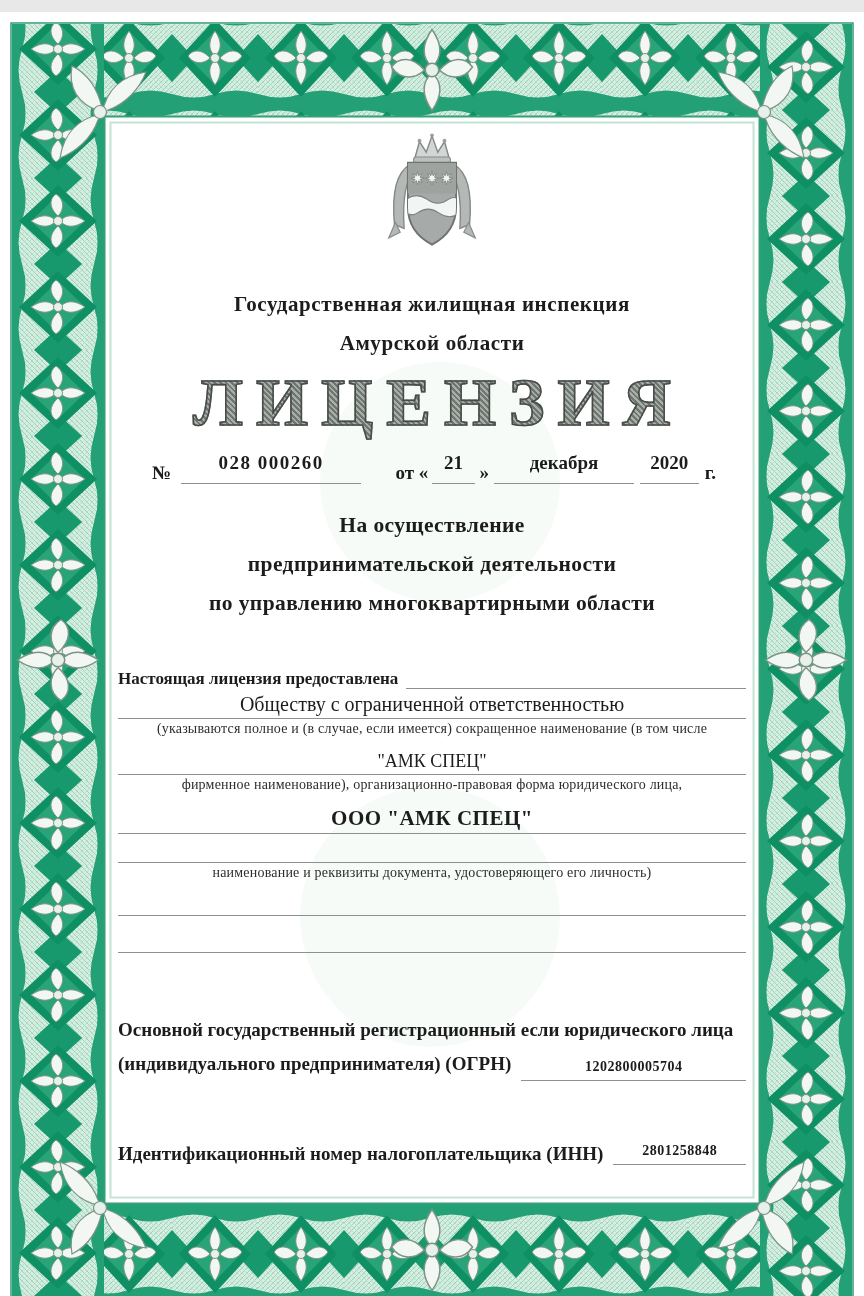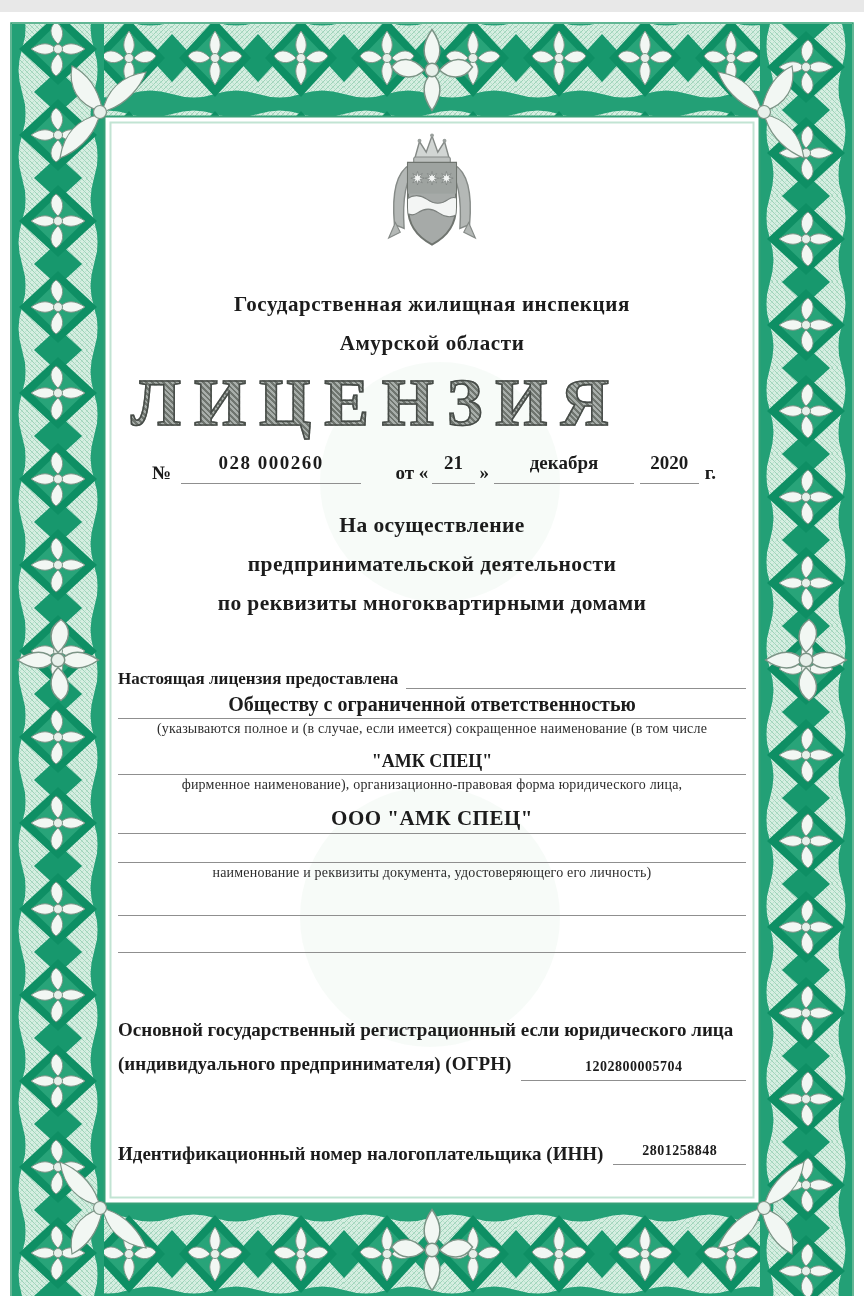--- a/index.html
+++ b/index.html
@@ -10,21 +10,21 @@
   }
   .border-svg{position:absolute;left:0;top:0;width:864px;height:1296px;}
   .content{position:absolute;left:118px;right:118px;top:104px;bottom:104px;}
 
   .emblem{display:block;margin:16px auto 0;}
 
   .issuer{margin-top:30px;text-align:center;font-size:21px;font-weight:bold;letter-spacing:.6px;}
   .issuer2{margin-top:14px;text-align:center;font-size:21px;font-weight:bold;letter-spacing:.6px;}
 
   .doc-title{
-    margin-top:8px;font-size:67px;line-height:76px;font-weight:bold;
+    margin-top:8px;text-align:center;font-size:67px;line-height:76px;font-weight:bold;
     letter-spacing:13px;color:#8d938f;
     background:repeating-linear-gradient(45deg,#6f756f 0 2px,#a8aeaa 2px 4px);
     -webkit-background-clip:text;background-clip:text;
     -webkit-text-fill-color:transparent;
     -webkit-text-stroke:1.6px #474c48;
     text-indent:13px;
   }
 
   .num-row{
     margin-top:12px;display:flex;align-items:flex-end;
@@ -39,21 +39,21 @@
   .num-row .month{width:152px;}
   .num-row .year{width:64px;margin-left:6px;}
   .num-row .gsuf{padding-left:6px;}
 
   .subject{margin-top:22px;text-align:center;font-size:21.5px;font-weight:bold;line-height:39px;letter-spacing:.4px;}
 
   .grant-row{margin-top:46px;display:flex;align-items:flex-end;font-size:17px;font-weight:bold;}
   .grant-row .lbl{white-space:nowrap;text-align:right;}
   .grant-row .fill{flex:1;border-bottom:1.5px solid #8f8f8f;margin-left:8px;}
 
-  .val-line{border-bottom:1.5px solid #8f8f8f;text-align:center;padding-bottom:2px;font-weight:bold;}
+  .val-line{border-bottom:1.5px solid #8f8f8f;text-align:center;padding-bottom:2px;}
   .v1{margin-top:4px;font-size:20px;}
   .v2{margin-top:14px;font-size:18px;}
   .v3{margin-top:13px;font-size:21px;font-weight:bold;letter-spacing:.5px;}
   .cap{margin-top:2px;text-align:center;font-size:14px;color:#2d2d2d;letter-spacing:.2px;}
   .blank1{height:26px;}
   .blank2{height:32px;}
   .blank3{height:34px;}
 
   .ogrn{margin-top:60px;font-size:19px;font-weight:bold;line-height:34px;}
   .ogrn-row{display:flex;align-items:flex-end;}
@@ -170,21 +170,21 @@
       <span class="u day">21</span>
       <span class="qc">»</span>
       <span class="u month">декабря</span>
       <span class="u year">2020</span>
       <span class="gsuf">г.</span>
     </div>
 
     <div class="subject">
       <div>На осуществление</div>
       <div>предпринимательской деятельности</div>
-      <div>по реквизиты многоквартирными домами</div>
+      <div>по управлению многоквартирными области</div>
     </div>
 
     <div class="grant-row">
       <span class="lbl">Настоящая лицензия предоставлена</span>
       <span class="fill"></span>
     </div>
 
     <div class="val-line v1">Обществу с ограниченной ответственностью</div>
     <div class="cap">(указываются полное и (в случае, если имеется) сокращенное наименование (в том числе</div>
 

